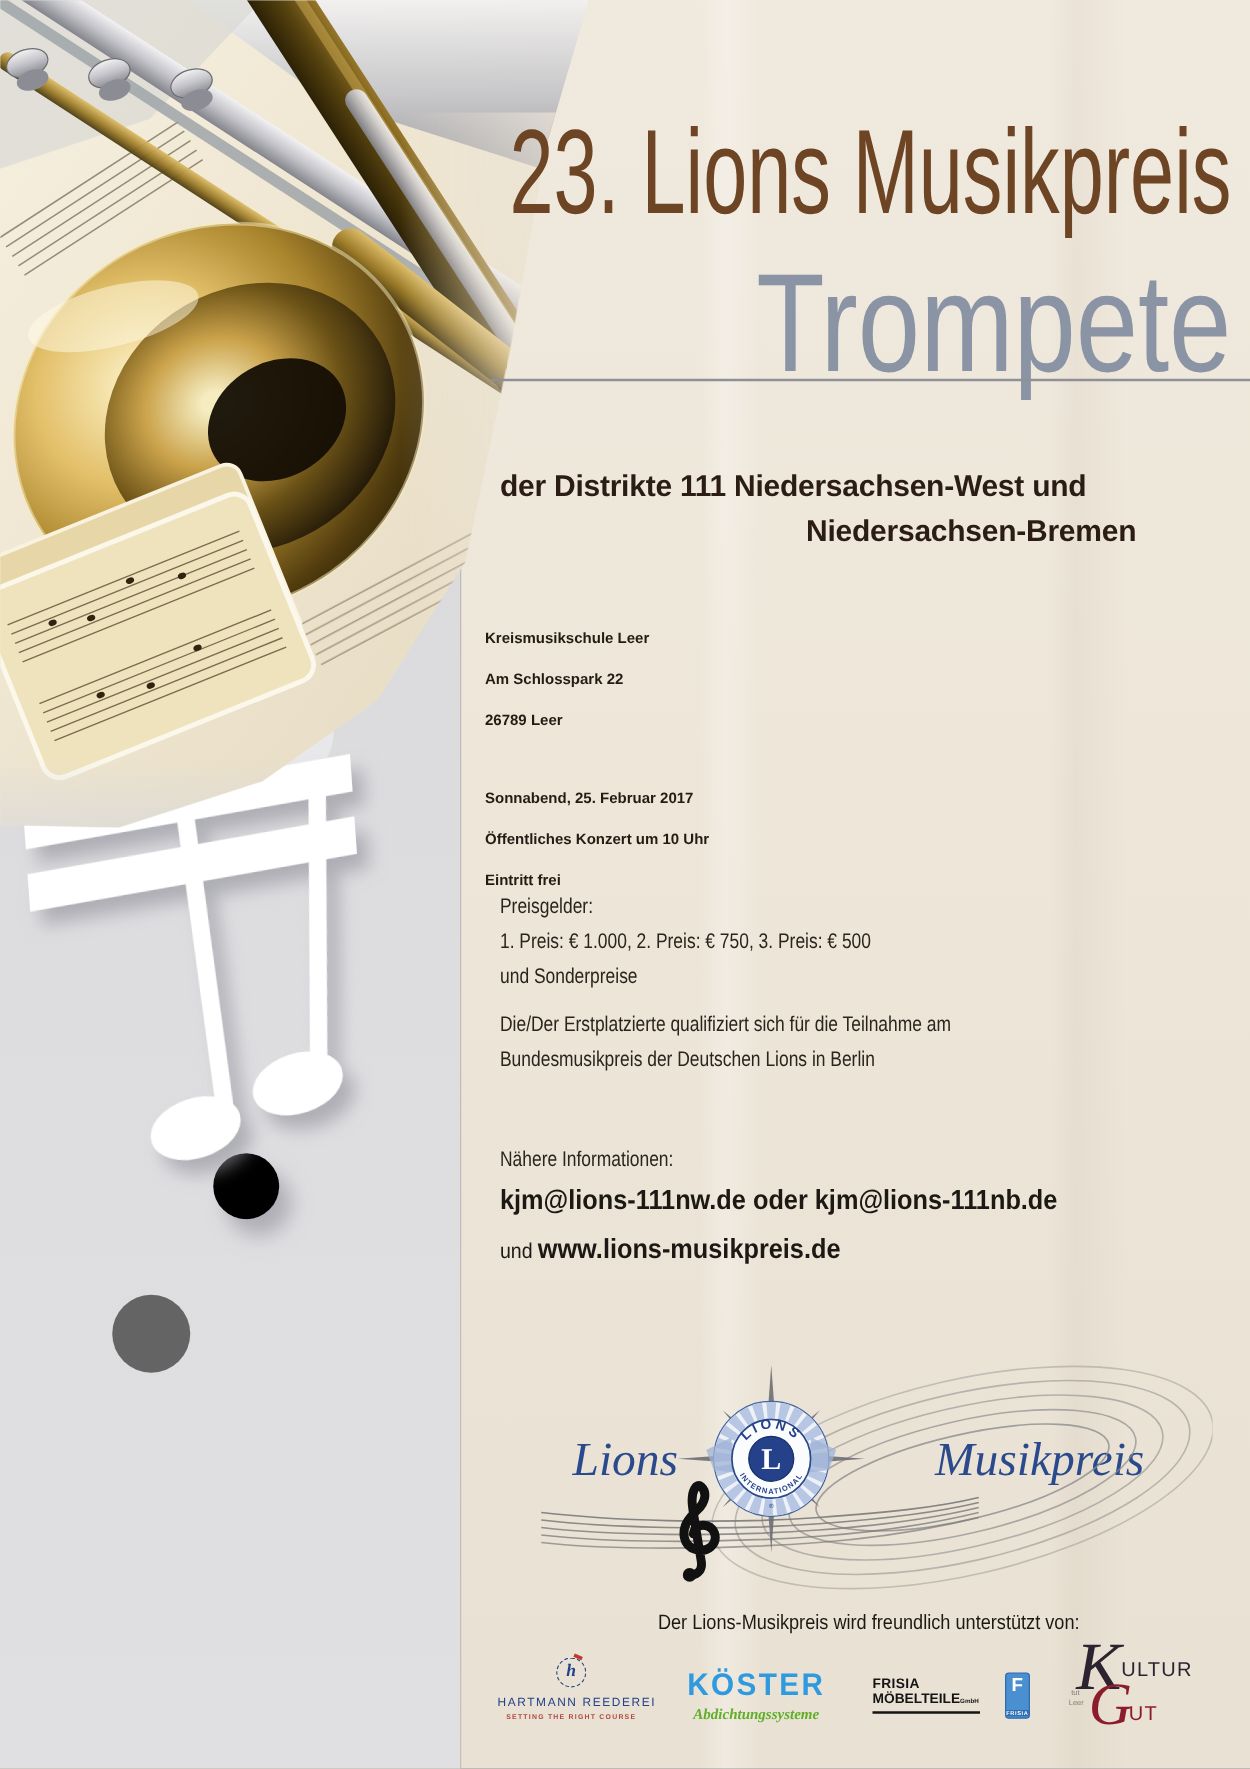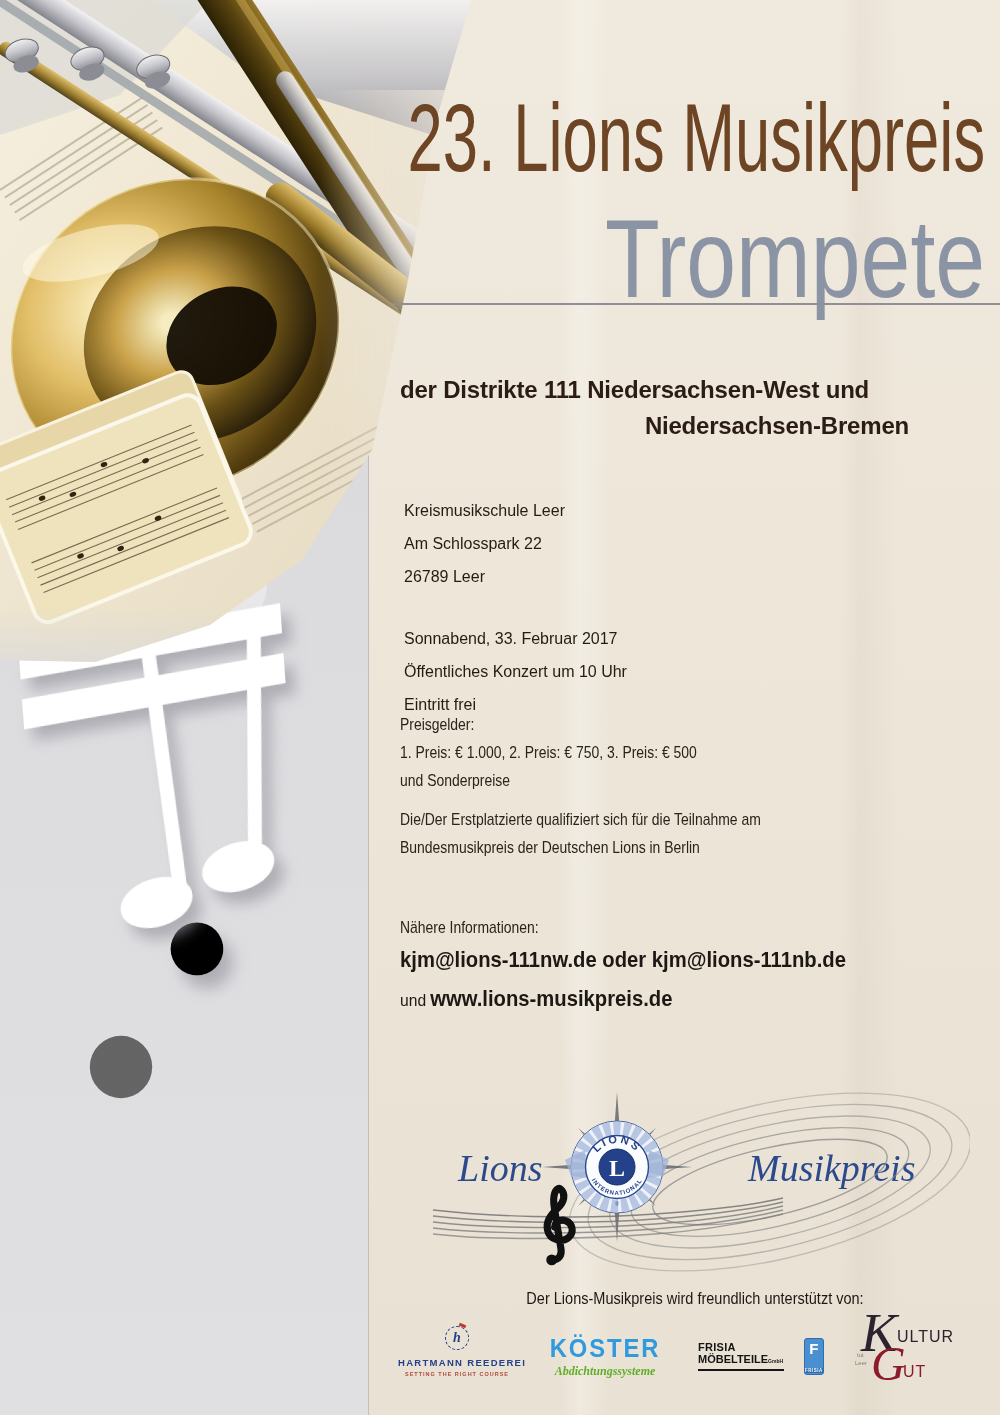--- a/index.html
+++ b/index.html
@@ -19,21 +19,21 @@
           font-size:96px;color:#6e4524;white-space:nowrap;}
   .title1 span{display:inline-block;transform:scaleX(.66);transform-origin:right center;}
   .title2{position:absolute;top:203px;left:0;right:15px;text-align:right;line-height:112px;
           font-size:112px;color:#8b94a5;white-space:nowrap;}
   .title2 span{display:inline-block;transform:scaleX(.80);transform-origin:right center;}
   .rule{position:absolute;top:303px;left:393px;right:0;height:2px;background:#8f8f96;}
   
   .districts{position:absolute;left:400px;top:372px;width:542px;font-weight:bold;font-size:24px;
              line-height:36px;color:#2b1d13;letter-spacing:-.2px;}
   .districts .l2{text-align:right;padding-right:33px;}
-  .block-bold{position:absolute;left:404px;font-weight:normal;font-size:16px;line-height:33px;color:#241c13;}
+  .block-bold{position:absolute;left:388px;font-weight:bold;font-size:12px;line-height:33px;color:#241c13;}
   .venue{top:494px;}
   .event{top:622px;}
   .block-reg{position:absolute;left:400px;font-size:17px;line-height:28px;color:#2a241c;
              transform:scaleX(.82);transform-origin:left top;white-space:nowrap;}
   .prizes{top:711px;}
   .qualification{top:806px;}
   .info-head{top:914px;}
   .emails{position:absolute;left:400px;top:947px;font-weight:bold;font-size:22px;color:#1d1813;
           transform:scaleX(.92);transform-origin:left top;white-space:nowrap;}
   .webline{position:absolute;left:400px;top:986px;color:#1d1813;white-space:nowrap;
@@ -48,21 +48,21 @@
   .logo-art{position:absolute;left:425px;top:1082px;width:545px;height:190px;}
   
   .supp-head{position:absolute;left:390px;right:0;top:1289px;text-align:center;font-size:16.5px;
              color:#1d1813;transform:scaleX(.88);transform-origin:center top;}
   .sponsor{position:absolute;text-align:center;}
   .hartmann{left:398px;top:1326px;width:118px;color:#24418a;}
   .h-icon{width:22px;height:22px;margin:0 auto;border:1.6px dashed #24418a;border-radius:50%;
           position:relative;display:flex;align-items:center;justify-content:center;}
   .h-icon .tick{position:absolute;top:-3px;left:60%;width:7px;height:3px;background:#c0392b;transform:rotate(24deg);}
   .h-icon .hh{font-family:"Liberation Serif",serif;font-style:italic;font-weight:bold;font-size:14px;line-height:1;}
-  .h-name{margin-top:7px;font-size:9.5px;font-weight:bold;letter-spacing:1.3px;white-space:nowrap;}
+  .h-name{margin-top:7px;font-size:9.5px;font-weight:normal;letter-spacing:1.3px;white-space:nowrap;}
   .h-tag{margin-top:3px;font-size:5.5px;font-weight:bold;letter-spacing:1px;color:#b0493f;white-space:nowrap;}
   .koester{left:540px;top:1334px;width:130px;}
   .k-name{font-size:25px;font-weight:bold;color:#2f9ade;letter-spacing:2px;transform:scaleX(.95);transform-origin:center;}
   .k-tag{font-size:12px;font-weight:bold;font-style:italic;color:#5fae27;margin-top:1px;font-family:Liberation Serif, serif;}
   .frisia{left:698px;top:1338px;width:120px;display:flex;align-items:center;gap:20px;text-align:left;}
   .f-txt{color:#141414;line-height:1.05;}
   .f-l1{font-size:11px;font-weight:bold;letter-spacing:.3px;}
   .f-l2{font-size:11px;font-weight:bold;}
   .f-l2 .gmbh{font-size:5px;font-weight:bold;}
   .f-rule{height:1.6px;background:#141414;margin-top:4px;width:86px;}
@@ -281,21 +281,21 @@
     <div class="l2">Niedersachsen-Bremen</div>
   </div>
 
   <div class="block-bold venue">
     <div>Kreismusikschule Leer</div>
     <div>Am Schlosspark 22</div>
     <div>26789 Leer</div>
   </div>
 
   <div class="block-bold event">
-    <div>Sonnabend, 33. Februar 2017</div>
+    <div>Sonnabend, 25. Februar 2017</div>
     <div>Öffentliches Konzert um 10 Uhr</div>
     <div>Eintritt frei</div>
   </div>
 
   <div class="block-reg prizes">
     <div>Preisgelder:</div>
     <div>1. Preis: € 1.000, 2. Preis: € 750, 3. Preis: € 500</div>
     <div>und Sonderpreise</div>
   </div>
 

